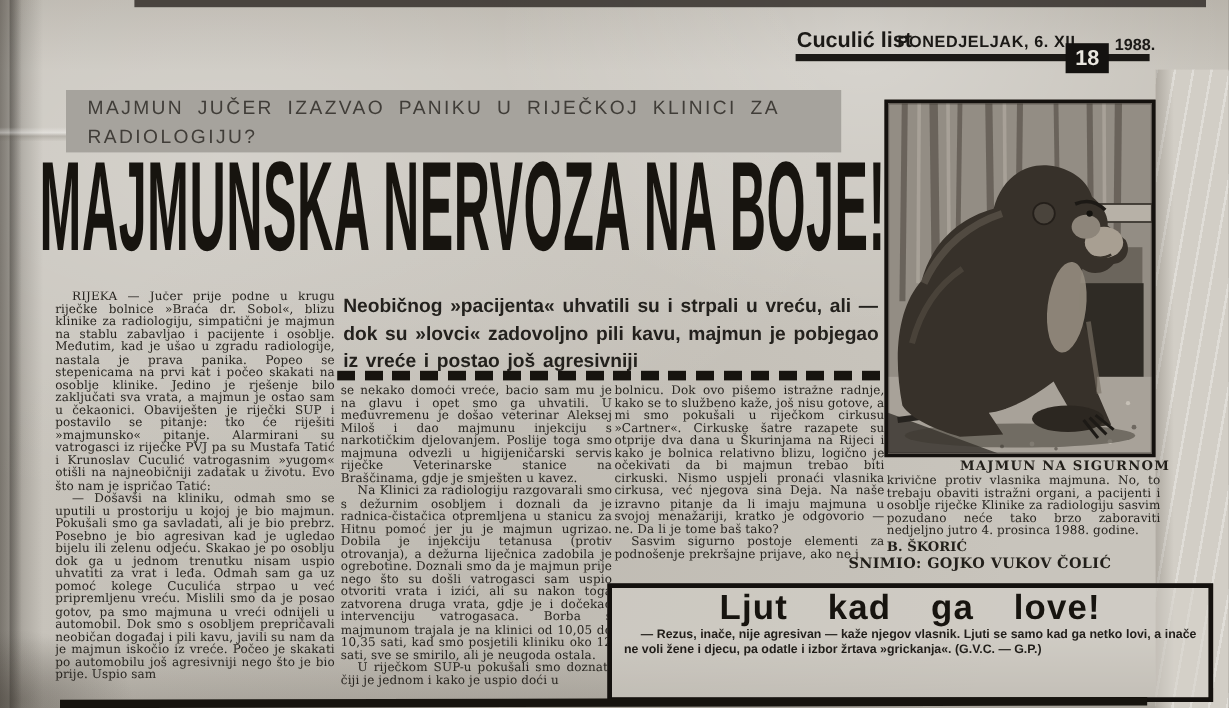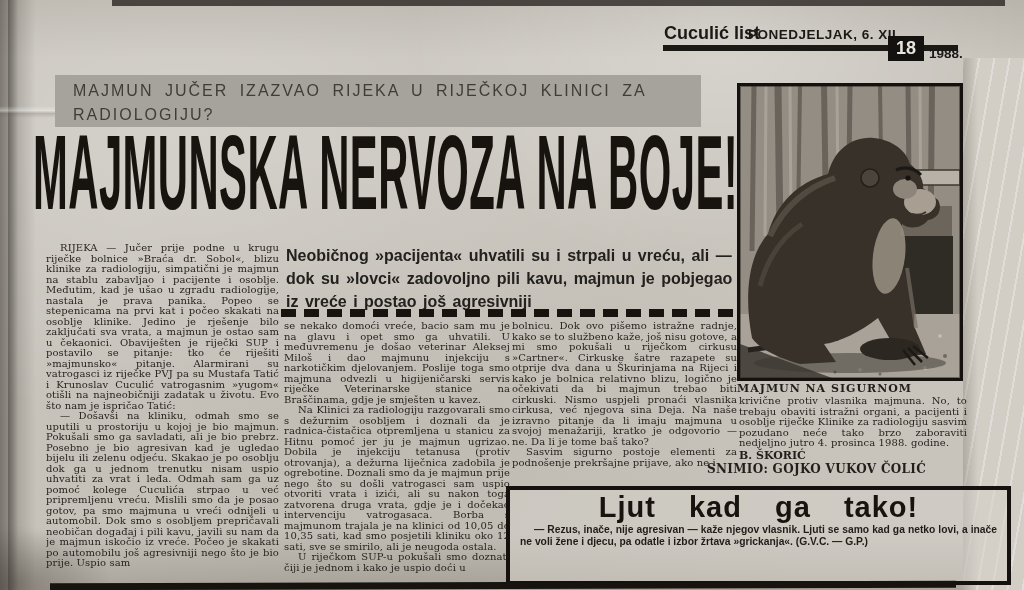--- a/index.html
+++ b/index.html
@@ -29,21 +29,21 @@
     background:radial-gradient(ellipse at 10% 90%, rgba(60,54,47,.35), transparent 65%);}
   .top-strip{left:112px;top:0;width:893px;height:6px;background:#2a2622;opacity:.8;}
   .bottom-rule{left:50px;top:582px;width:906px;height:7px;background:#17140f;transform:rotate(-.15deg);}
 
   
   .m-logo{left:664px;top:24px;font:bold 18px/1.1 "Liberation Sans",sans-serif;color:#1b1916;}
   .m-day{left:748px;top:28px;font:bold 13.5px/1.1 "Liberation Sans",sans-serif;color:#1b1916;letter-spacing:.5px;}
   .m-rule{left:663px;top:45px;width:295px;height:6px;background:#1b1916;}
   .m-page{left:888px;top:36px;width:36px;height:25px;background:#141210;color:#e9e6df;
     font:bold 18px/25px "Liberation Sans",sans-serif;text-align:center;}
-  .m-year{left:929px;top:31px;font:bold 13.5px/1.1 "Liberation Sans",sans-serif;color:#1b1916;margin-top:16px;}
+  .m-year{left:929px;top:31px;font:bold 13.5px/1.1 "Liberation Sans",sans-serif;color:#1b1916;}
 
   
   .kicker{left:55px;top:75px;width:646px;height:52px;background:#a6a39d;
     font:16px/24px "Liberation Sans",sans-serif;color:#403d38;letter-spacing:2px;word-spacing:5px;
     padding:4px 0 0 18px;box-sizing:border-box;}
 
   
   .headline{left:33px;top:119px;font:bold 106px/1 "Liberation Sans",sans-serif;color:#17140f;
     white-space:nowrap;letter-spacing:1px;transform:scaleX(.395);transform-origin:0 0;}
 
@@ -64,21 +64,21 @@
   .col4{left:739px;top:396px;width:228px;height:56px;}
   .byline{left:739px;top:450px;width:216px;text-align:left;
     font:bold 11px/1.1 "DejaVu Serif",serif;color:#221f1a;}
   .credit{left:707px;top:463px;width:228px;text-align:left;
     font:bold 12px/1.1 "DejaVu Serif",serif;color:#221f1a;letter-spacing:.3px;}
 
   
   .photo-frame{left:737px;top:83px;width:226px;height:298px;border:3px solid #14110e;
     box-sizing:border-box;background:#8f8981;}
   .photo-frame svg{display:block;}
-  .photo-caption{left:737px;top:383px;width:238px;text-align:left;
+  .photo-caption{left:737px;top:383px;width:238px;text-align:right;
     font:bold 11px/1.1 "DejaVu Serif",serif;letter-spacing:1px;color:#221f1a;}
 
   
   .sidebox{left:506px;top:486px;width:505px;height:99px;border:4px solid #14110e;
     box-sizing:border-box;background:rgba(214,210,202,.55);}
   .sidebox-title{margin:1px 0 0 0;text-align:center;
     font:bold 29px/32px "Liberation Sans",sans-serif;color:#17140f;
     word-spacing:24px;letter-spacing:1px;}
   .sidebox-body{padding:1px 10px 0 10px;font:bold 10.3px/12.1px "Liberation Sans",sans-serif;
     text-align:justify;color:#201d19;}
@@ -97,21 +97,21 @@
   <div class="abs noptr smudge-bl"></div>
   <div class="abs noptr top-strip"></div>
 
   <div class="abs m-logo">Cuculić list</div>
   <div class="abs m-day">PONEDJELJAK, 6. XII.</div>
   <div class="abs m-rule"></div>
   <div class="abs m-page">18</div>
   <div class="abs m-year">1988.</div>
 
   <div class="abs kicker">
-    <span style="display:block">MAJMUN JUČER IZAZVAO RIJEKA U RIJEČKOJ KLINICI ZA</span>
+    <span style="display:block">MAJMUN JUČER IZAZVAO PANIKU U RIJEČKOJ KLINICI ZA</span>
     <span style="display:block">RADIOLOGIJU?</span>
   </div>
 
   <div class="abs headline">MAJMUNSKA NERVOZA NA BOJE!</div>
 
   <div class="abs deck">Neobičnog »pacijenta« uhvatili su i strpali u vreću, ali — dok su »lovci« zadovoljno pili kavu, majmun je pobjegao iz vreće i postao još agresivniji</div>
   <div class="abs deck-dashes"></div>
 
   <div class="abs bodycol col1">
     <p class="ind">RIJEKA — Jučer prije podne u krugu riječke bolnice »Braća dr. Sobol«, blizu klinike za radiologiju, simpatični je majmun na stablu zabavljao i pacijente i osoblje. Međutim, kad je ušao u zgradu radiologije, nastala je prava panika. Popeo se stepenicama na prvi kat i počeo skakati na osoblje klinike. Jedino je rješenje bilo zaključati sva vrata, a majmun je ostao sam u čekaonici. Obaviješten je riječki SUP i postavilo se pitanje: tko će riješiti »majmunsko« pitanje. Alarmirani su vatrogasci iz riječke PVJ pa su Mustafa Tatić i Krunoslav Cuculić vatrogasnim »yugom« otišli na najneobičniji zadatak u životu. Evo što nam je ispričao Tatić:</p>
@@ -199,21 +199,21 @@
         <line x1="173" y1="260" x2="188" y2="272"></line>
         <line x1="163" y1="264" x2="175" y2="279"></line>
       </g>
 
       <rect x="0" y="0" width="220" height="292" fill="none" stroke="#2a2622" stroke-width="2" opacity="0.5"></rect>
     </svg>
   </div>
   <div class="abs photo-caption">MAJMUN NA SIGURNOM</div>
 
   <div class="abs sidebox">
-    <div class="sidebox-title">Ljut kad ga tako!</div>
+    <div class="sidebox-title">Ljut kad ga love!</div>
     <div class="sidebox-body">
       <p class="ind">— Rezus, inače, nije agresivan — kaže njegov vlasnik. Ljuti se samo kad ga netko lovi, a inače ne voli žene i djecu, pa odatle i izbor žrtava »grickanja«. (G.V.C. — G.P.)</p>
     </div>
   </div>
 
   <div class="abs bottom-rule"></div>
 
 </div>
 
 </body></html>

